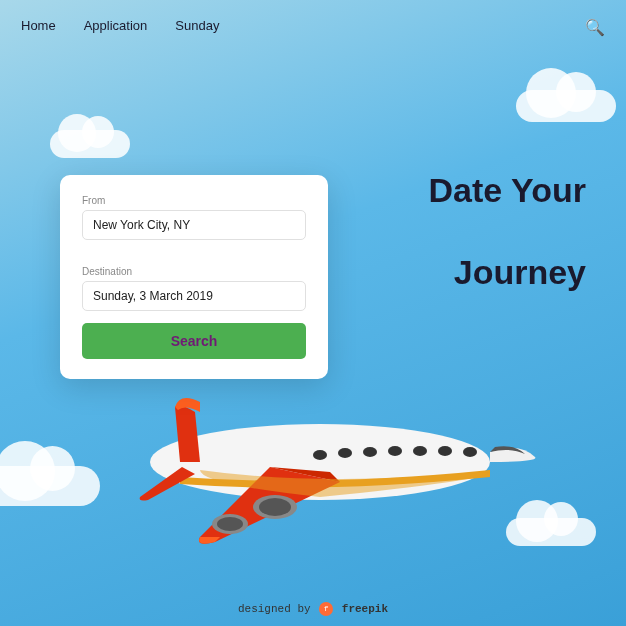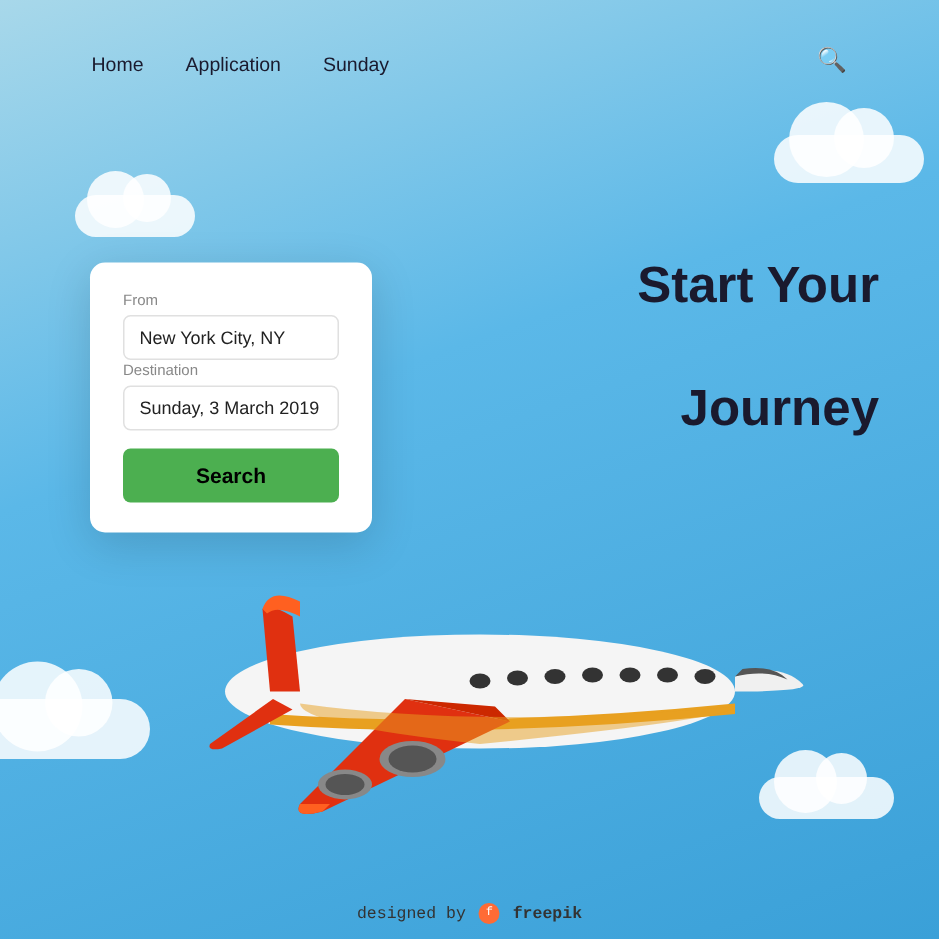--- a/index.html
+++ b/index.html
@@ -79,24 +79,23 @@
     .cloud-4::after {
       width: 34px; height: 34px;
       top: -16px; left: 38px;
     }
 
     
     .navbar {
       position: relative;
       z-index: 10;
       display: flex;
-      align-items: flex-end;
+      align-items: flex-start;
       justify-content: space-between;
-      padding: 18px 61px;
-      margin-top: 12px;
+      padding: 18px 21px;
     }
     .nav-links {
       display: flex;
       gap: 28px;
     }
     .nav-link {
       color: #1a1a2e;
       font-size: 13px;
       font-weight: 500;
       text-decoration: none;
@@ -149,47 +148,47 @@
 
     
     .search-card {
       position: absolute;
       top: 175px;
       left: 60px;
       z-index: 10;
       background: #fff;
       border-radius: 10px;
       padding: 20px 22px;
-      width: 188px;
+      width: 268px;
       box-shadow: 0 8px 30px rgba(0,0,0,0.15);
     }
     .field-label {
       font-size: 10px;
       color: #888;
       margin-bottom: 4px;
       font-weight: 500;
     }
     .field-input {
       width: 100%;
       border: 1.5px solid #e0e0e0;
       border-radius: 5px;
       padding: 7px 10px;
       font-size: 12px;
       color: #222;
       outline: none;
-      margin-bottom: 2px;
+      margin-bottom: 26px;
       background: #fff;
     }
     .field-input:last-of-type {
       margin-bottom: 0;
     }
     .search-btn {
       width: 100%;
       background: #4caf50;
-      color: #000000;
+      color: #701a75;
       border: none;
       border-radius: 5px;
       padding: 10px;
       font-size: 14px;
       font-weight: 600;
       cursor: pointer;
       margin-top: 12px;
     }
 
     
@@ -236,21 +235,21 @@
       <a class="nav-link">Application</a>
       <a class="nav-link">Sunday</a>
     </div>
     <div class="nav-actions">
       <span class="search-icon-nav">🔍</span>
     </div>
   </nav>
 
   <div class="hero-text">
     <div class="hero-title">
-      <span>Start Your</span><br>
+      <span>Date Your</span><br>
       <br>
       <span>Journey</span>
     </div>
   </div>
 
   <div class="search-card">
     <div class="field-label">From</div>
     <input class="field-input" type="text" value="New York City, NY" style="">
 
     <div class="field-label">Destination</div>

